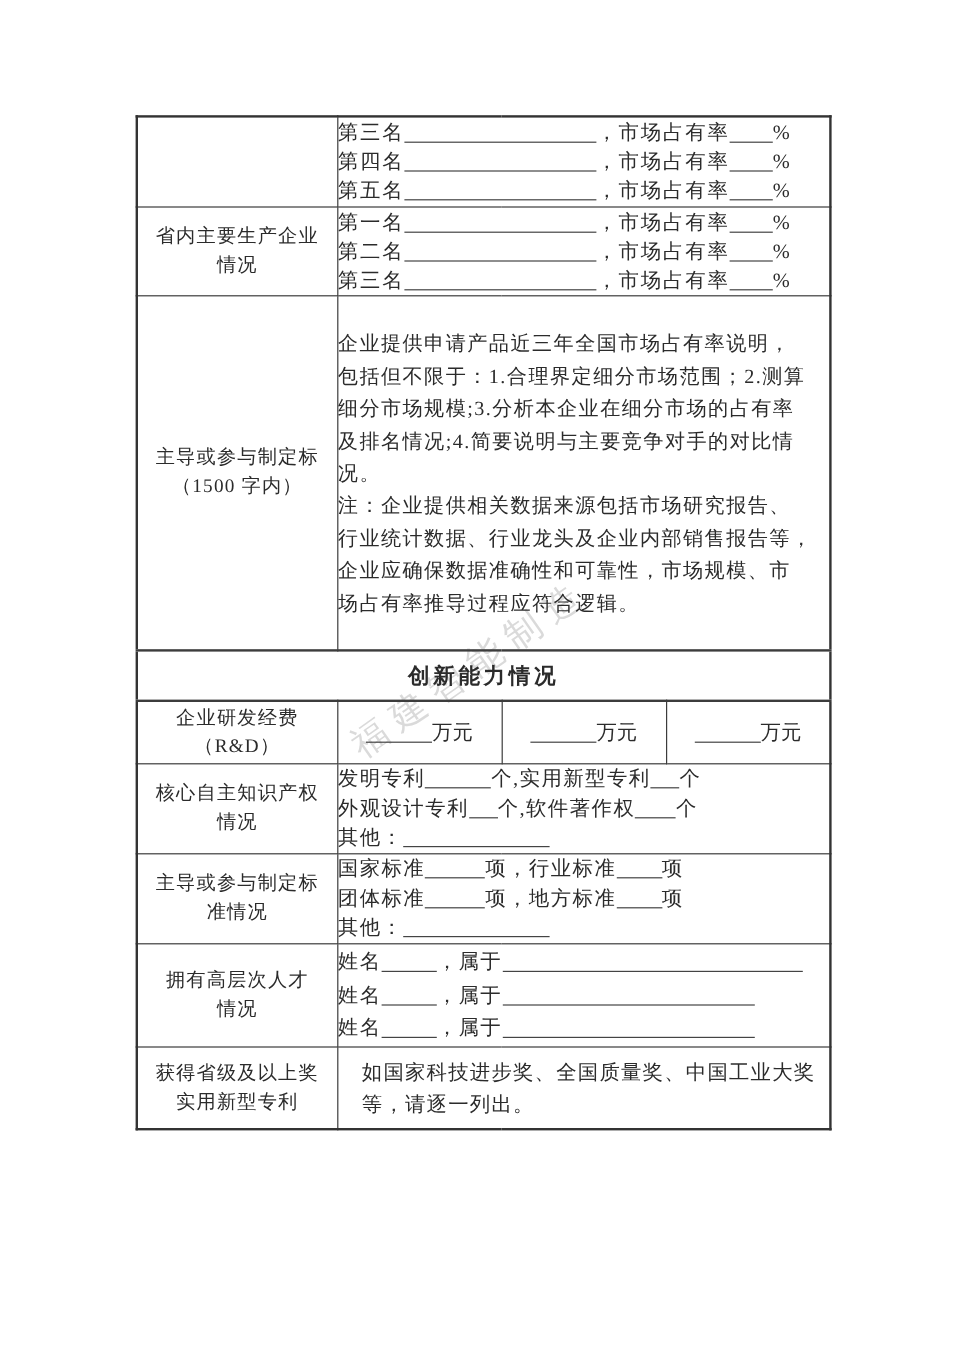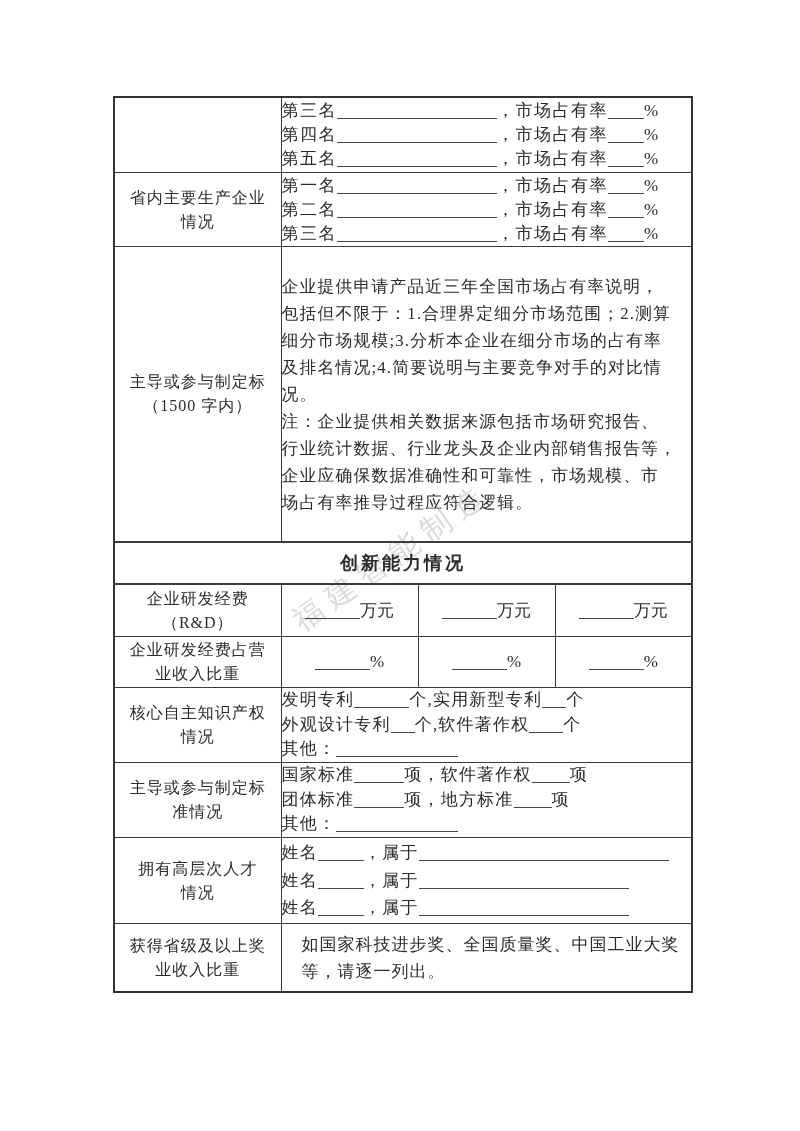--- a/index.html
+++ b/index.html
@@ -157,70 +157,61 @@
       <tr class="r-rd">
         <td class="lbl">
               <div class="ln">企业研发经费</div>
               <div class="ln">（R&amp;D）</div>
             </td>
         <td class="num-cell"><span class="u" style="width: 55px;"></span><span>万元</span></td>
         <td class="num-cell"><span class="u" style="width: 55px;"></span><span>万元</span></td>
         <td class="num-cell"><span class="u" style="width: 55px;"></span><span>万元</span></td>
       </tr>
 
-      <tr class="r-ratio">
-        <td class="lbl">
-              <div class="ln">企业研发经费占营</div>
-              <div class="ln">业收入比重</div>
-            </td>
-        <td class="num-cell"><span class="u" style="width: 55px;"></span><span>%</span></td>
-        <td class="num-cell"><span class="u" style="width: 55px;"></span><span>%</span></td>
-        <td class="num-cell"><span class="u" style="width: 55px;"></span><span>%</span></td>
-      </tr>
 
       <tr class="r-ip">
         <td class="lbl">
               <div class="ln">核心自主知识产权</div>
               <div class="ln">情况</div>
             </td>
         <td class="content field-lines" colspan="3">
               <div class="ln"><span>发明专利</span><span class="u" style="width: 55px;"></span><span>个,实用新型专利</span><span class="u" style="width: 24px;"></span><span>个</span></div>
               <div class="ln"><span>外观设计专利</span><span class="u" style="width: 24px;"></span><span>个,软件著作权</span><span class="u" style="width: 34px;"></span><span>个</span></div>
               <div class="ln"><span>其他：</span><span class="u" style="width: 122px;"></span></div>
             </td>
       </tr>
 
       <tr class="r-std">
         <td class="lbl">
               <div class="ln">主导或参与制定标</div>
               <div class="ln">准情况</div>
             </td>
         <td class="content field-lines" colspan="3">
-              <div class="ln"><span>国家标准</span><span class="u" style="width: 50px;"></span><span>项，软件著作权</span><span class="u" style="width: 38px;"></span><span>项</span></div>
+              <div class="ln"><span>国家标准</span><span class="u" style="width: 50px;"></span><span>项，行业标准</span><span class="u" style="width: 38px;"></span><span>项</span></div>
               <div class="ln"><span>团体标准</span><span class="u" style="width: 50px;"></span><span>项，地方标准</span><span class="u" style="width: 38px;"></span><span>项</span></div>
               <div class="ln"><span>其他：</span><span class="u" style="width: 122px;"></span></div>
             </td>
       </tr>
 
       <tr class="r-talent">
         <td class="lbl">
               <div class="ln">拥有高层次人才</div>
               <div class="ln">情况</div>
             </td>
         <td class="content field-lines talent-lines" colspan="3">
               <div class="ln"><span>姓名</span><span class="u" style="width: 46px;"></span><span>，属于</span><span class="u" style="width: 250px;"></span></div>
               <div class="ln"><span>姓名</span><span class="u" style="width: 46px;"></span><span>，属于</span><span class="u" style="width: 210px;"></span></div>
               <div class="ln"><span>姓名</span><span class="u" style="width: 46px;"></span><span>，属于</span><span class="u" style="width: 210px;"></span></div>
             </td>
       </tr>
 
       <tr class="r-awards">
         <td class="lbl">
               <div class="ln">获得省级及以上奖</div>
-              <div class="ln">业收入比重</div>
+              <div class="ln">实用新型专利</div>
             </td>
         <td class="content awards-lines" colspan="3">
               <div class="ln">如国家科技进步奖、全国质量奖、中国工业大奖</div>
               <div class="ln">等，请逐一列出。</div>
             </td>
       </tr>
 
     </tbody>
       </table>
   </div>

